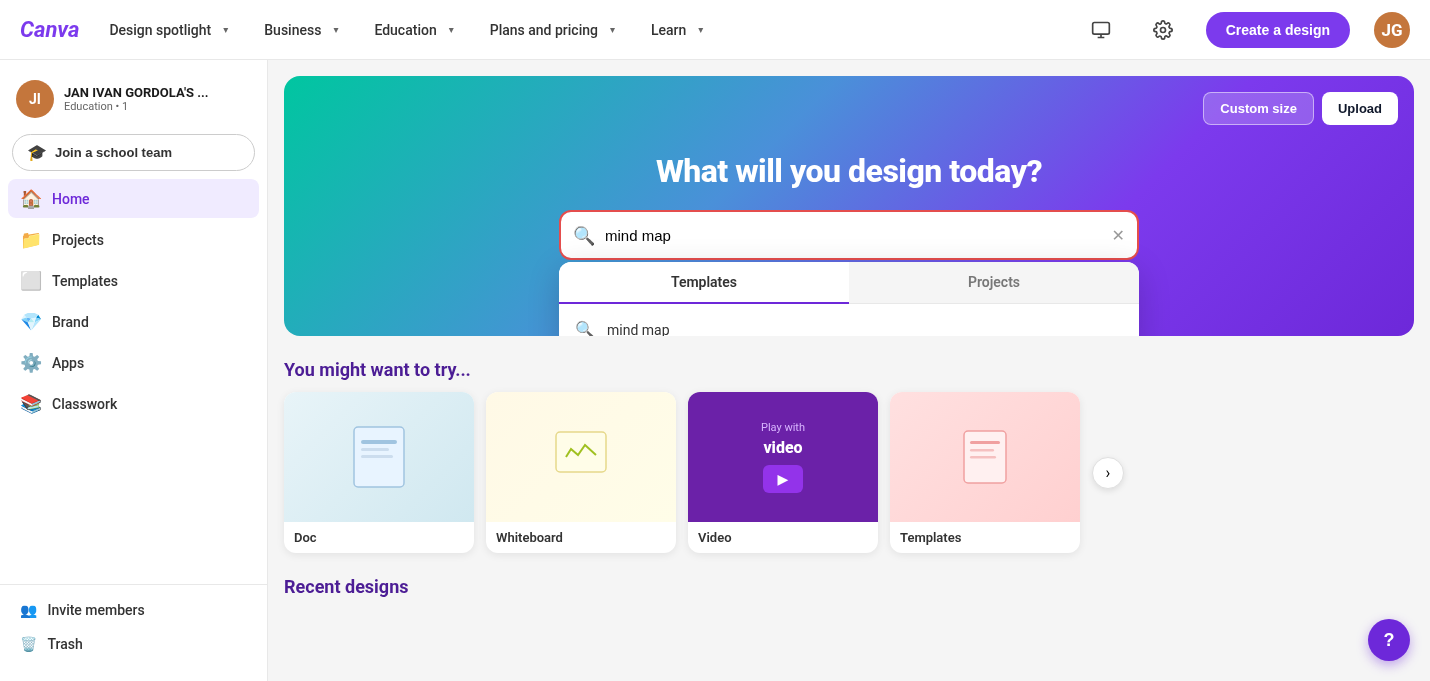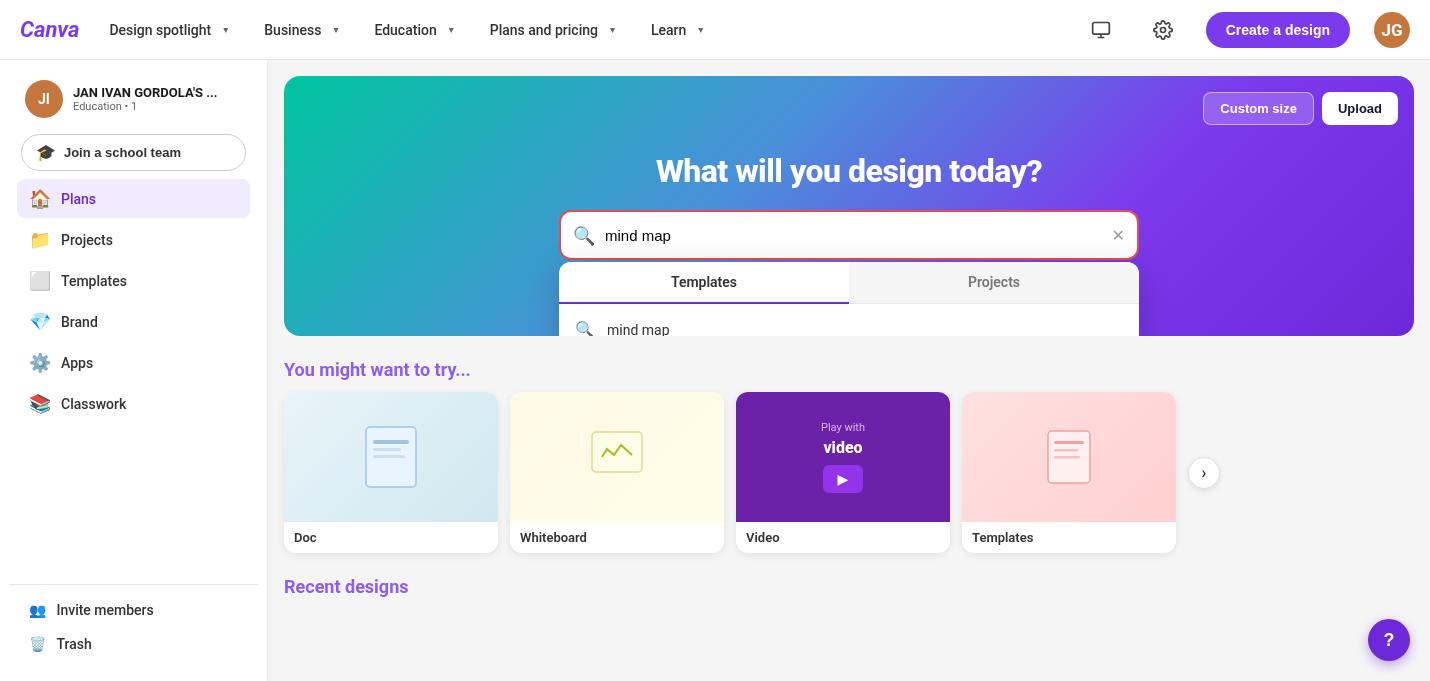--- a/index.html
+++ b/index.html
@@ -31,21 +31,21 @@
       display: flex; align-items: center; justify-content: center; color: #fff;
       font-size: 17px; font-weight: 700; cursor: pointer;
     }
 
     
     .main-layout { display: flex; flex: 1; overflow: hidden; }
 
     
     .sidebar {
       width: 268px; background: #fff; border-right: 1px solid #e8e8e8;
-      display: flex; flex-direction: column; padding: 12px 9px; flex-shrink: 0;
+      display: flex; flex-direction: column; padding: 12px 0; flex-shrink: 0;
     }
     .sidebar-user { display: flex; align-items: center; gap: 10px; padding: 8px 16px 12px; }
     .sidebar-avatar {
       width: 38px; height: 38px; border-radius: 50%; background: #c4763c;
       display: flex; align-items: center; justify-content: center; color: #fff;
       font-size: 14px; font-weight: 700;
     }
     .sidebar-user-info { display: flex; flex-direction: column; }
     .sidebar-username { font-size: 13px; font-weight: 700; color: #1a1a1a; }
     .sidebar-edu { font-size: 11px; color: #666; }
@@ -131,24 +131,24 @@
     .suggestion-list { padding: 6px 0; }
     .suggestion-item {
       display: flex; align-items: center; gap: 12px; padding: 10px 16px;
       cursor: pointer; font-size: 14px; color: #333;
     }
     .suggestion-icon { color: #888; font-size: 16px; width: 20px; text-align: center; }
     .suggestion-text { font-size: 14px; }
 
     
     .content-sections { padding: 0 16px 16px; }
-    .section-title { font-size: 18px; font-weight: 700; color: #8b5cf6; margin-bottom: 12px; margin-top: 23px; }
+    .section-title { font-size: 18px; font-weight: 700; color: #4c1d95; margin-bottom: 12px; margin-top: 23px; }
     .cards-row { display: flex; gap: 12px; }
     .card {
-      width: 214px; border-radius: 12px; overflow: hidden; flex-shrink: 0; cursor: pointer;
+      width: 190px; border-radius: 12px; overflow: hidden; flex-shrink: 0; cursor: pointer;
       background: #fff; box-shadow: 0 2px 8px rgba(0,0,0,0.08);
     }
     .card-img { width: 100%; height: 130px; background: #e0e8ff; }
     .card-label { padding: 8px 10px; font-size: 13px; font-weight: 600; color: #333; }
     .card-img-doc { background: linear-gradient(135deg, #e8f4f8, #d0e8f0); display: flex; align-items: center; justify-content: center; font-size: 32px; }
     .card-nav-btn {
       width: 32px; height: 32px; border-radius: 50%; background: #fff; border: 1px solid #e0e0e0;
       display: flex; align-items: center; justify-content: center; cursor: pointer; font-size: 16px;
       box-shadow: 0 2px 6px rgba(0,0,0,0.1); flex-shrink: 0; align-self: center;
     }
@@ -215,21 +215,21 @@
     </div>
 
     <button class="join-btn">
       <span class="join-icon">🎓</span>
       <span>Join a school team</span>
     </button>
 
     <div class="sidebar-nav">
       <div class="sidebar-item active">
         <span class="sidebar-item-icon">🏠</span>
-        <span>Plans</span>
+        <span>Home</span>
       </div>
       <div class="sidebar-item">
         <span class="sidebar-item-icon">📁</span>
         <span>Projects</span>
       </div>
       <div class="sidebar-item">
         <span class="sidebar-item-icon">⬜</span>
         <span>Templates</span>
       </div>
       <div class="sidebar-item">

